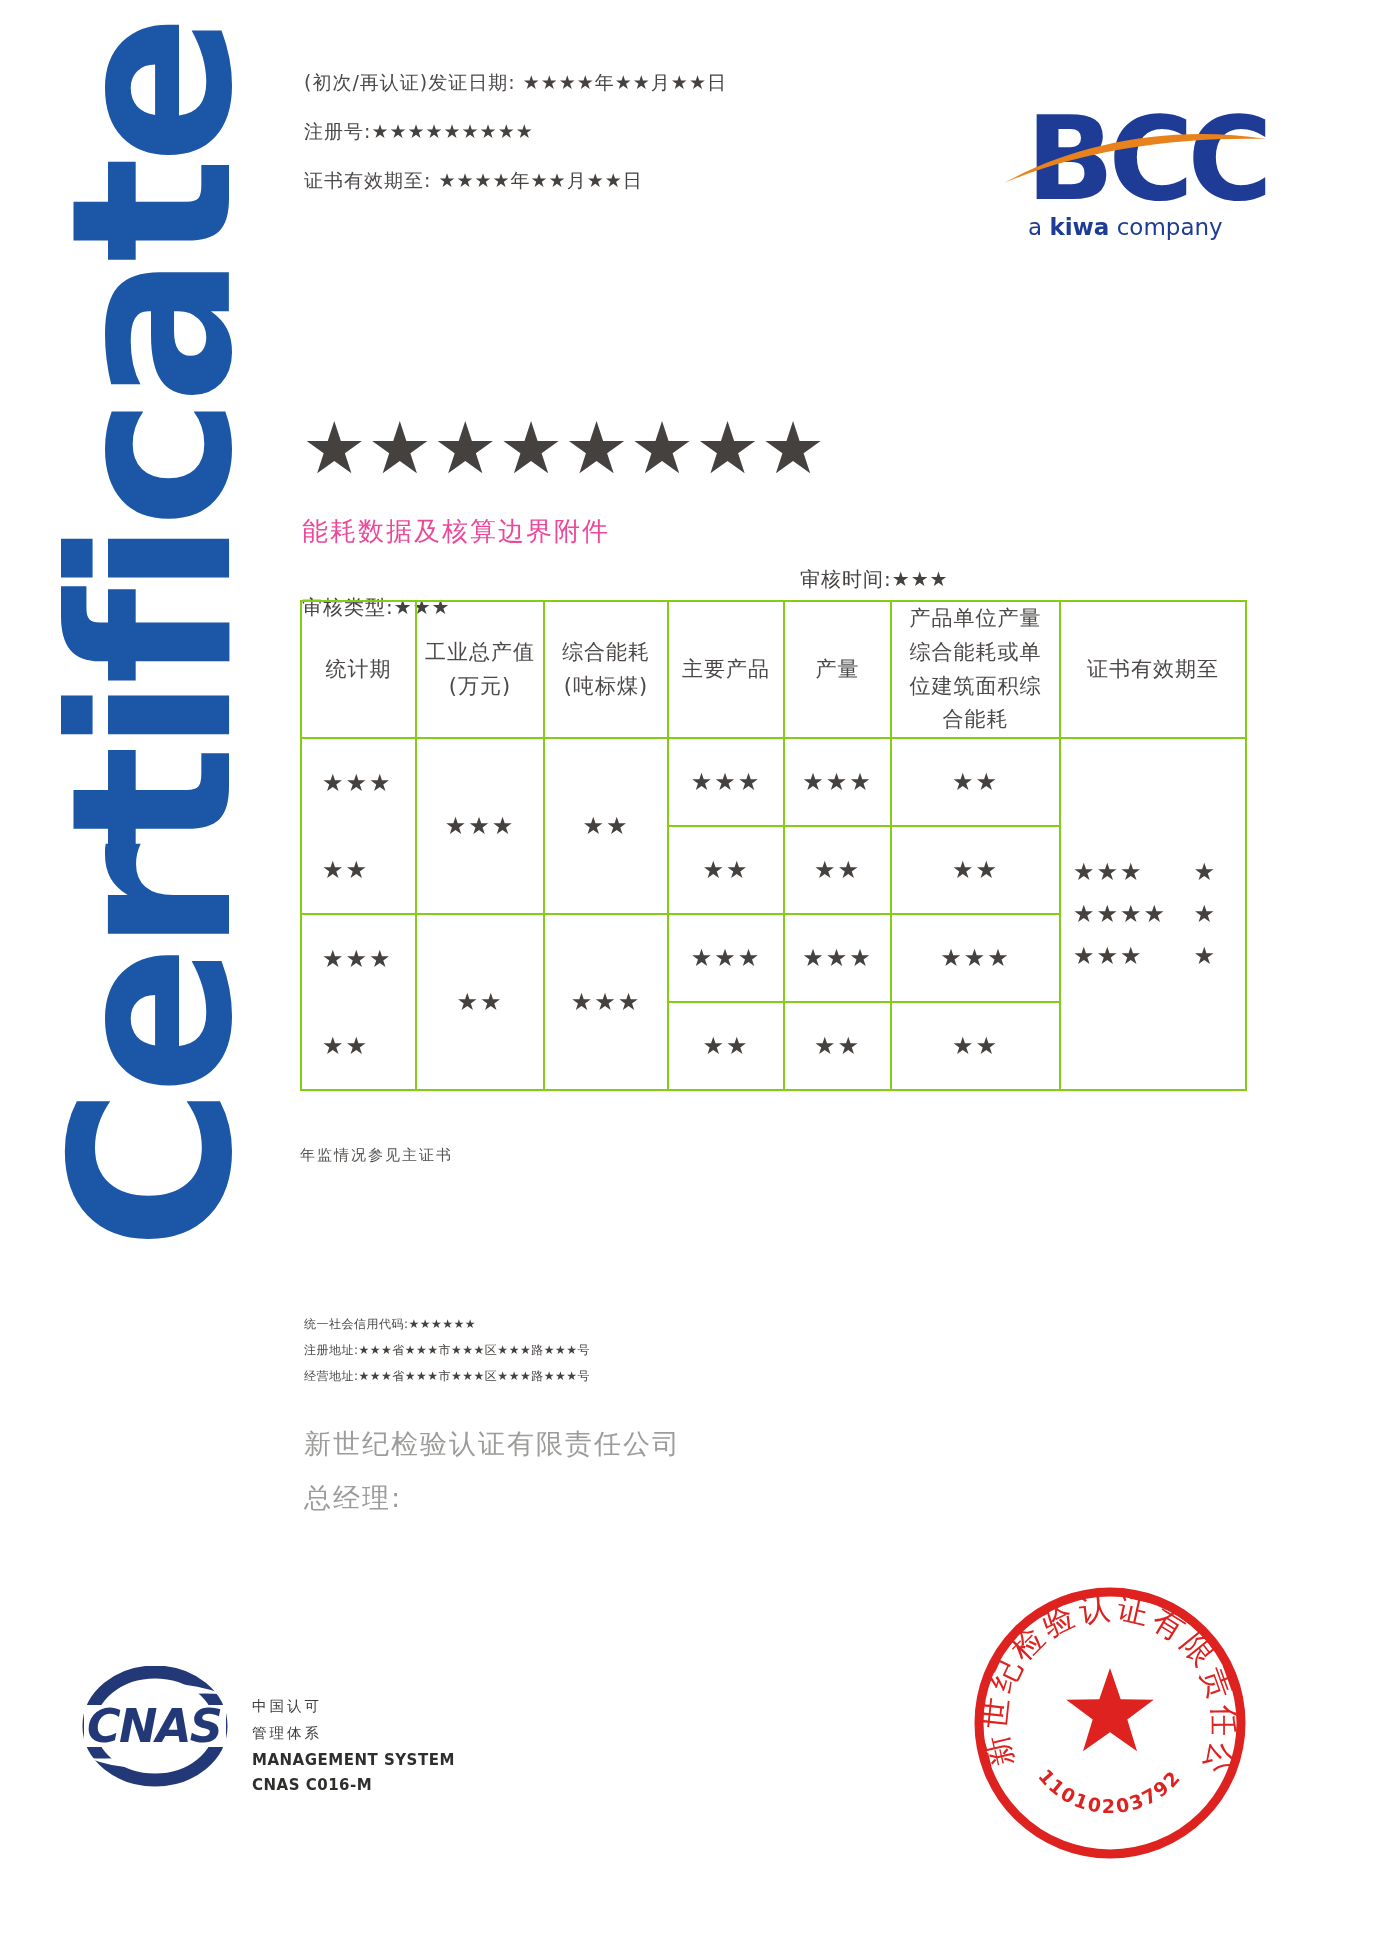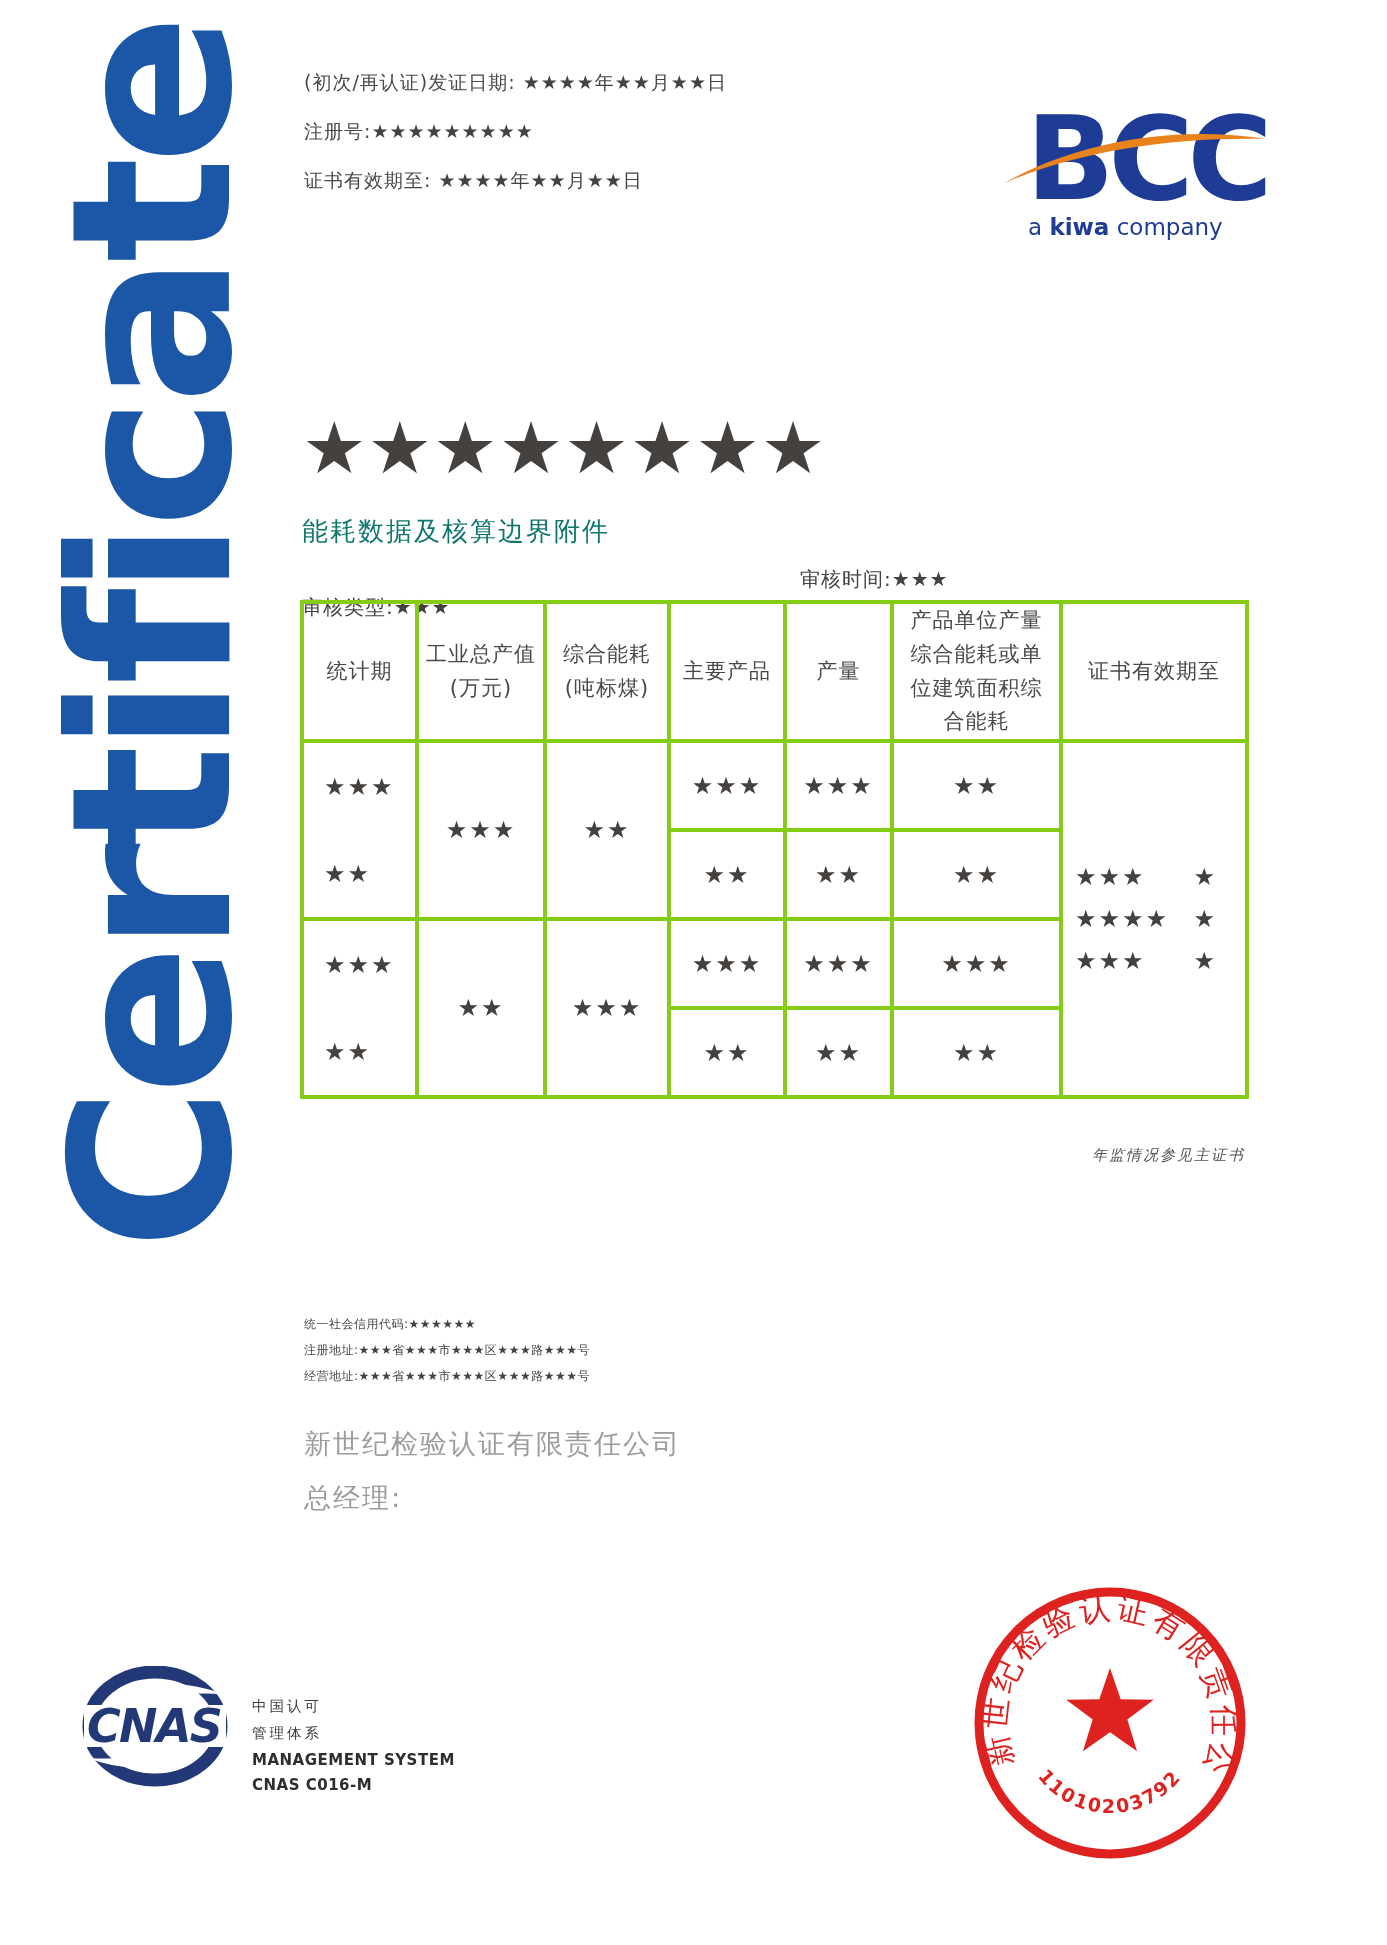--- a/index.html
+++ b/index.html
@@ -22,44 +22,44 @@
 
   
   .bcc-logo { position:absolute; left:1000px; top:95px; }
   .bcc-letters { font-weight:bold; font-size:116px; letter-spacing:-6px; fill:#1e3c96; }
   .bcc-swoosh { fill:#e8821c; }
   .bcc-tagline { font-size:23px; fill:#1e3c96; }
   .bcc-tagline .bold { font-weight:bold; }
 
   .doc-title { position:absolute; left:302px; top:264px; font-size:60px; color:#45413f; letter-spacing:3px; white-space:nowrap; }
   .big-stars { position:absolute; left:302px; top:412px; font-size:72px; line-height:1; color:#45413f; letter-spacing:1px; white-space:nowrap; }
-  .attach-heading { position:absolute; left:302px; top:514px; font-size:26px; color:#0f766e; letter-spacing:2px; }
+  .attach-heading { position:absolute; left:302px; top:514px; font-size:26px; color:#ec4899; letter-spacing:2px; }
 
   .audit-type { position:absolute; left:302px; top:566px; font-size:20px; color:#45413f; letter-spacing:1px;margin-top:28px; }
   .audit-time { position:absolute; left:800px; top:566px; font-size:20px; color:#45413f; letter-spacing:1px; }
 
   
   .data-table {
     position:absolute; left:300px; top:600px; width:945px;
     border-collapse:collapse; table-layout:fixed;
   }
-  .data-table td, .data-table th { border:4px solid #84cc16; padding:0; }
+  .data-table td, .data-table th { border:2px solid #84cc16; padding:0; }
   .data-table th {
     font-weight:normal; font-size:21px; color:#4b4847; white-space:pre-line;
     line-height:1.6; height:135px; text-align:center; vertical-align:middle; letter-spacing:1px;
   }
   .data-table td { vertical-align:middle; }
   .row-h { height:87px; }
   .cell-stars { text-align:center; font-size:24px; color:#45413f; letter-spacing:2px; }
   .stat-inner { height:174px; display:flex; flex-direction:column; }
   .stat-inner .half { flex:1; display:flex; align-items:center; padding-left:20px; font-size:24px; color:#45413f; letter-spacing:2px; }
   .boundary-inner { height:348px; display:flex; flex-direction:column; justify-content:center; gap:14px; padding:0 28px 0 12px; }
   .boundary-line { display:flex; justify-content:space-between; align-items:center; font-size:24px; color:#45413f; letter-spacing:2px; }
 
-  .table-note { position:absolute; left:300px; top:1146px; width:945px; text-align:right; font-size:15px; color:#54514e; letter-spacing:2px;font-style:italic; }
+  .table-note { position:absolute; left:300px; top:1146px; width:945px; text-align:left; font-size:15px; color:#54514e; letter-spacing:2px; }
 
   .credit-block { position:absolute; left:304px; top:1316px; font-size:12px; color:#4b4847; }
   .credit-block .line { margin-bottom:9px; letter-spacing:0.5px; white-space:nowrap; }
 
   .sig-block { position:absolute; left:304px; top:1426px; font-size:27px; color:#9c9c9a; letter-spacing:2px; }
   .sig-block .gm { margin-top:18px; }
 
   
   .cnas-logo { position:absolute; left:80px; top:1666px; }
   .cnas-ring { fill:none; stroke:#233876; stroke-width:13; }

